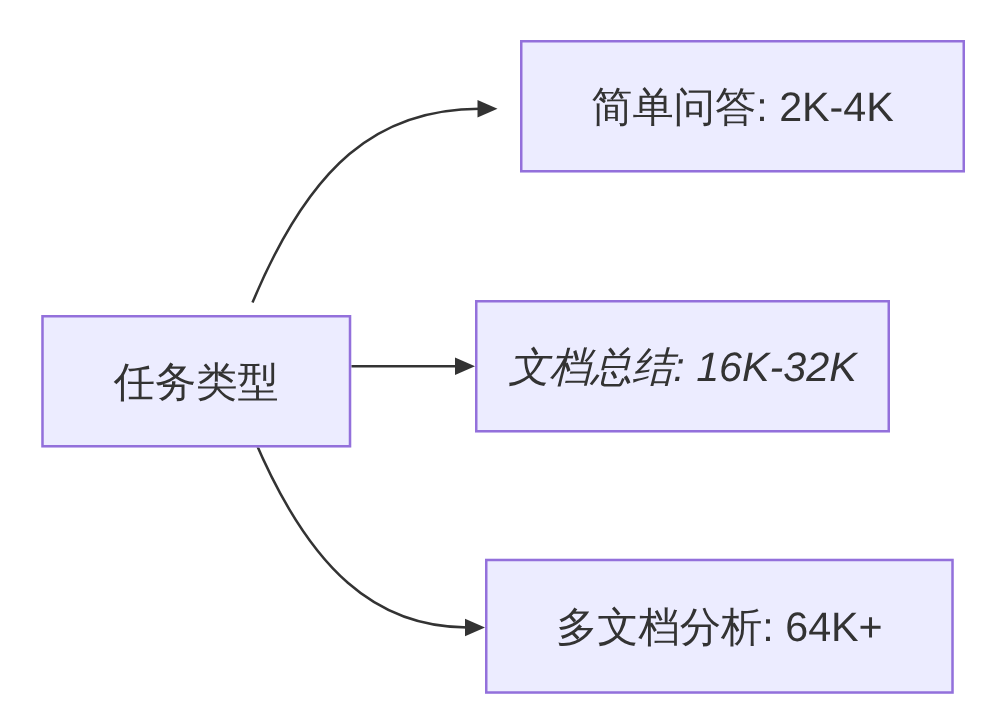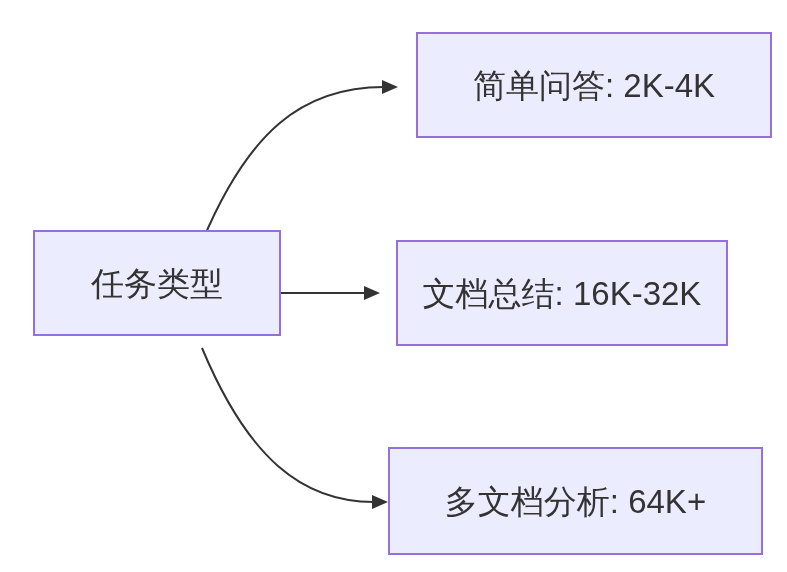--- a/index.html
+++ b/index.html
@@ -42,23 +42,23 @@
     border: 2px solid var(--node-border);
     color: var(--text);
     font-size: 33px;
     line-height: 1;
     display: flex;
     align-items: center;
     justify-content: center;
     text-align: center;
     white-space: nowrap;
   }
-  .node-root  { left: 33px;  top: 230px; width: 248px; height: 106px; }
+  .node-root  { left: 33px;  top: 252px; width: 248px; height: 106px; }
   .node-c0    { left: 416px; top: 32px;  width: 356px; height: 106px; }
-  .node-c1    { left: 396px; top: 240px; width: 332px; height: 106px; }
+  .node-c1    { left: 380px; top: 240px; width: 332px; height: 106px; font-style: italic; }
   .node-c2    { left: 388px; top: 447px; width: 375px; height: 108px; justify-content: center; }
 </style>
 </head>
 <body>
 
 <div class="canvas">
 
   <svg class="edges" viewBox="0 0 787 572" xmlns="http://www.w3.org/2000/svg">
 
     <path class="edge-path" d="M 202,242 C 248,132 302,87 384,87"></path>

